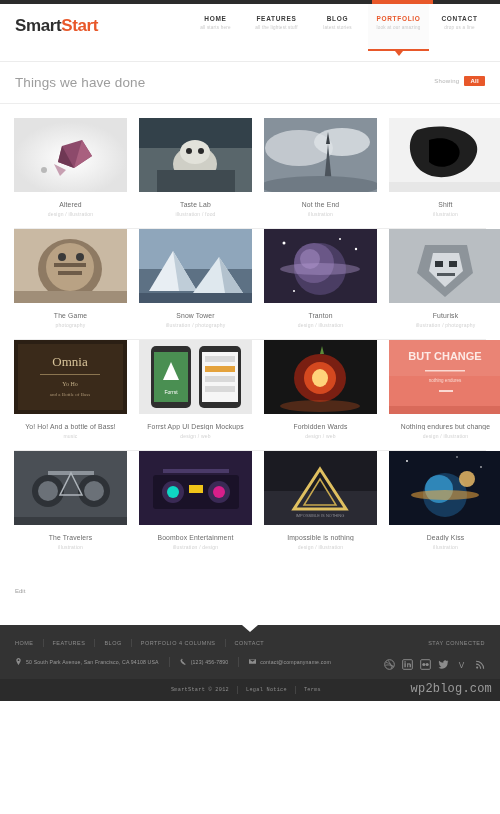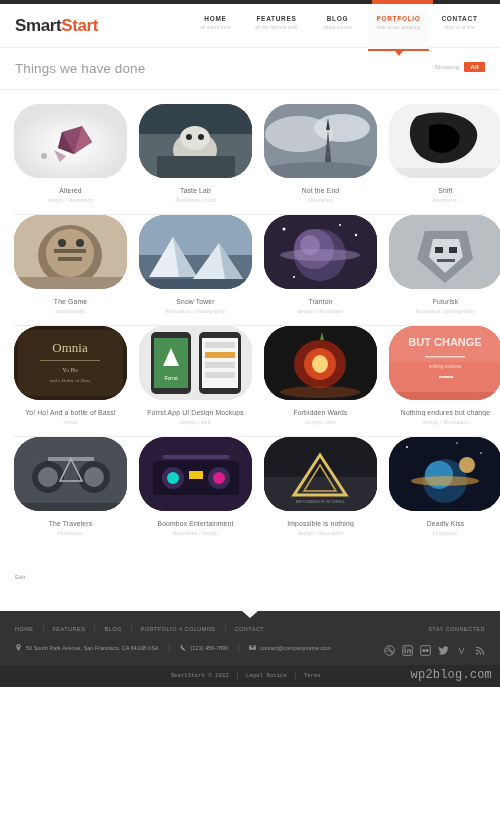--- a/index.html
+++ b/index.html
@@ -12,21 +12,21 @@
   #page { position: relative; width: 500px; height: 814px; background: #fff; }
 
   
   .topbar { height: 4px; width: 100%; background: #2b2b2b; position: relative; }
   .topbar .active-strip {
     position: absolute; top: 0; height: 4px; background: #e8582a;
   }
 
   
   .header {
-    height: 44px; background: #ffffff; position: relative;
+    height: 58px; background: #ffffff; position: relative;
     border-bottom: 1px solid #ececec;
   }
   .logo {
     position: absolute; left: 15px; top: 12px;
     font-size: 17px; font-weight: bold; letter-spacing: -0.4px;
   }
   .logo .smart { color: #2f2f2f; }
   .logo .start { color: #e8582a; }
 
   .nav { position: absolute; right: 10px; top: 0; height: 46px; display: flex; }
@@ -73,22 +73,21 @@
     padding: 2px 6px; border-radius: 1px; letter-spacing: 0.3px;
   }
 
   
   .grid { padding: 14px 14px 0 14px; }
   .row { display: flex; gap: 12px; margin-bottom: 0px; position: relative; }
   .row-sep { height: 1px; background: #ededed; margin: 0 0 0 0; }
   .cell { width: 113px; }
   .thumb {
     width: 113px; height: 74px; overflow: hidden; position: relative;
-    background: #fdba74;
-    border-radius: 26px;
+    background: #0f766e;
   }
   .thumb svg { display: block; width: 113px; height: 74px; }
   .cap {
     text-align: center; padding-top: 9px; padding-bottom: 11px;
   }
   .cap-title {
     font-size: 6.8px; color: #6a6a6a; letter-spacing: 0.15px; display: block;
     white-space: nowrap; overflow: hidden;
   }
   .cap-sub {

